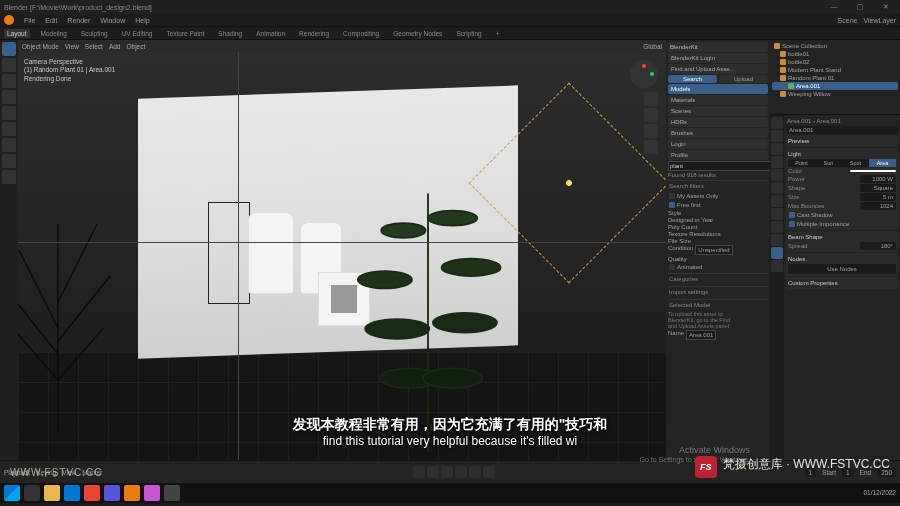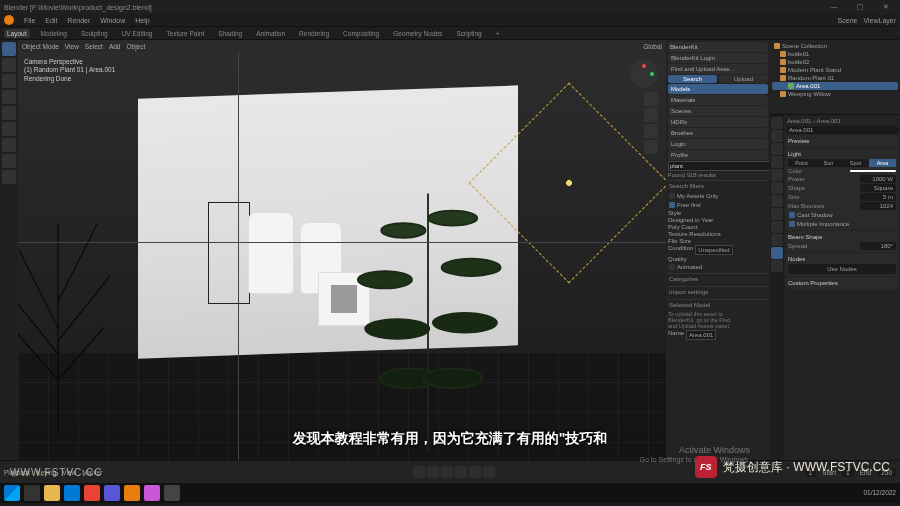--- a/index.html
+++ b/index.html
@@ -89,21 +89,21 @@
 .taskbar{height:20px;background:#111;display:flex;align-items:center;padding:0 4px;gap:4px}
 .taskbar .tb{width:16px;height:16px;border-radius:2px}
 .taskbar .sp{flex:1}
 .taskbar .clock{color:#aaa;font-size:6.5px;text-align:right;line-height:1.1}
 
 .subs{position:absolute;left:0;right:0;bottom:58px;text-align:center;pointer-events:none}
 .subs .cn{color:#fff;font-size:14px;font-weight:600;text-shadow:0 0 3px #000,0 0 3px #000}
 .subs .en{color:#fff;font-size:12px;text-shadow:0 0 3px #000,0 0 3px #000}
 
 .wm-l{position:absolute;left:10px;bottom:28px;color:#cfc9b8;font-size:10px;letter-spacing:1px;opacity:.8}
-.wm-r{position:absolute;right:10px;bottom:28px;display:flex;align-items:center;gap:6px}
+.wm-r{position:absolute;right:10px;bottom:28px;display:flex;gap:6px}
 .wm-r .badge{width:22px;height:22px;background:#b23;border-radius:4px;color:#fff;font-size:9px;display:flex;align-items:center;justify-content:center;font-style:italic;font-weight:bold}
 .wm-r .txt{color:#e8e3d3;font-size:12px}
 .activate{position:absolute;right:150px;bottom:42px;color:#777;font-size:9px;line-height:1.2;text-align:right}
 </style>
 </head>
 <body>
 
 <div class="titlebar">
   <span>Blender [F:\Movie\Work\product_design2.blend]</span>
   <div class="winbtns">
@@ -418,18 +418,19 @@
       <div>01/12/2022</div>
     </div>
 </div>
 
 <div class="activate">
   <div>Activate Windows</div>
   <div style="font-size:7px">Go to Settings to activate Windows.</div>
 </div>
 <div class="subs">
   <div class="cn">发现本教程非常有用，因为它充满了有用的"技巧和</div>
+  <div class="en">find this tutorial very helpful because it's filled wi</div>
 </div>
 <div class="wm-l">WWW.FSTVC.CC</div>
 <div class="wm-r">
   <div class="badge">FS</div>
   <div class="txt">梵摄创意库 · WWW.FSTVC.CC</div>
 </div>
 
 </body></html>

